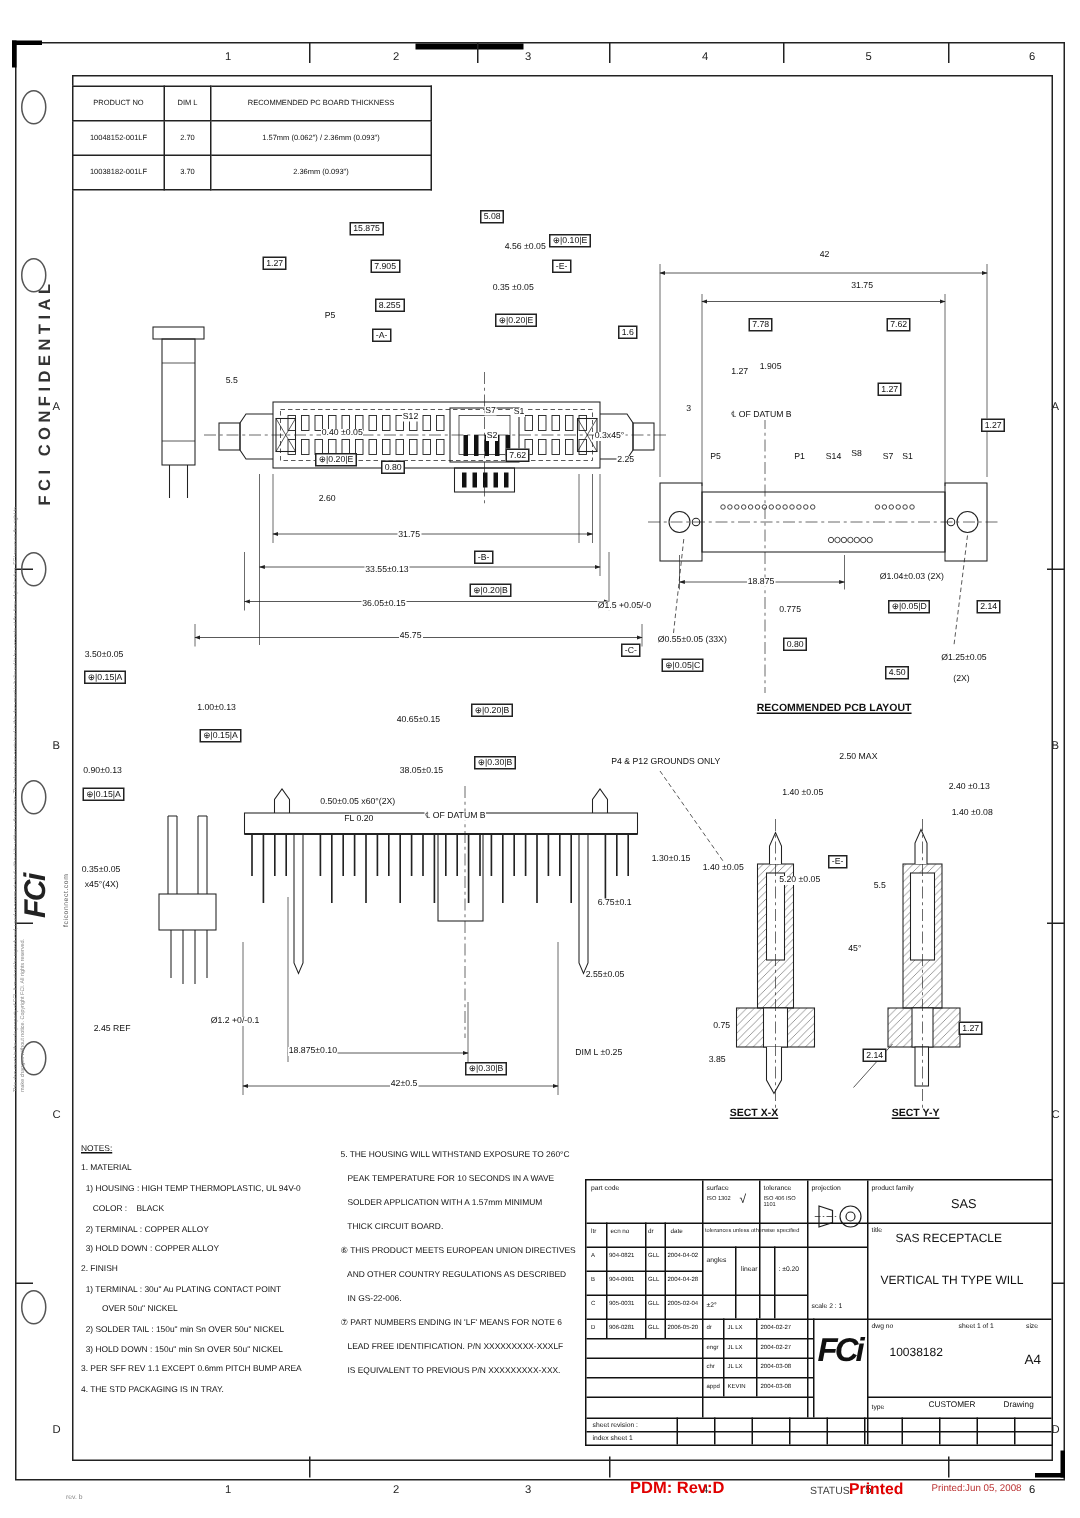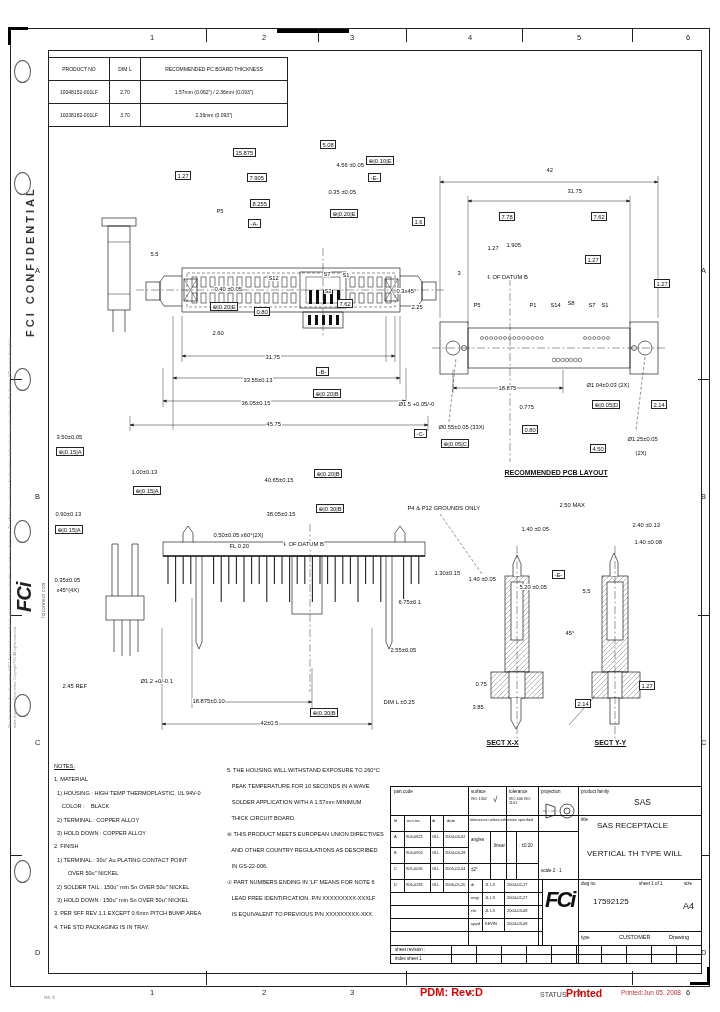--- a/index.html
+++ b/index.html
@@ -491,21 +491,21 @@
     <span class="lbl big" style="left:196px;top:62px;">VERTICAL TH TYPE WILL</span>
     <span class="lbl sm" style="left:79px;top:31px;width:66px;">tolerances unless otherwise specified</span>
     <span class="lbl" style="left:80px;top:50px;">angles</span>
     <span class="lbl" style="left:103px;top:56px;">linear</span>
     <span class="lbl" style="left:128px;top:56px;">: ±0.20</span>
     <span class="lbl" style="left:80px;top:80px;">±2°</span>
     <div id="tb-logo">FCi</div>
     <span class="lbl" style="left:190px;top:94px;">dwg no</span>
     <span class="lbl" style="left:248px;top:94px;">sheet 1 of 1</span>
     <span class="lbl" style="left:293px;top:94px;">size</span>
-    <span class="lbl" style="left:202px;top:110px;font-size:8px;">17592125</span>
+    <span class="lbl" style="left:202px;top:110px;font-size:8px;">10038182</span>
     <span class="lbl" style="left:292px;top:114px;font-size:9px;">A4</span>
     <span class="lbl" style="left:190px;top:148px;">type</span>
     <span class="lbl" style="left:228px;top:147px;font-size:5.5px;">CUSTOMER</span>
     <span class="lbl" style="left:278px;top:147px;font-size:5.5px;">Drawing</span>
     <span class="lbl" style="left:4px;top:160px;">sheet revision :</span>
     <span class="lbl" style="left:4px;top:169px;">index sheet 1</span>
   <div class="gl" style="left: 77px; top: 0px; width: 1px; height: 158px;"></div>
       <div class="gl" style="left: 115px; top: 0px; width: 1px; height: 92px;"></div>
       <div class="gl" style="left: 147px; top: 0px; width: 1px; height: 158px;"></div>
       <div class="gl" style="left: 187px; top: 0px; width: 1px; height: 176px;"></div>

